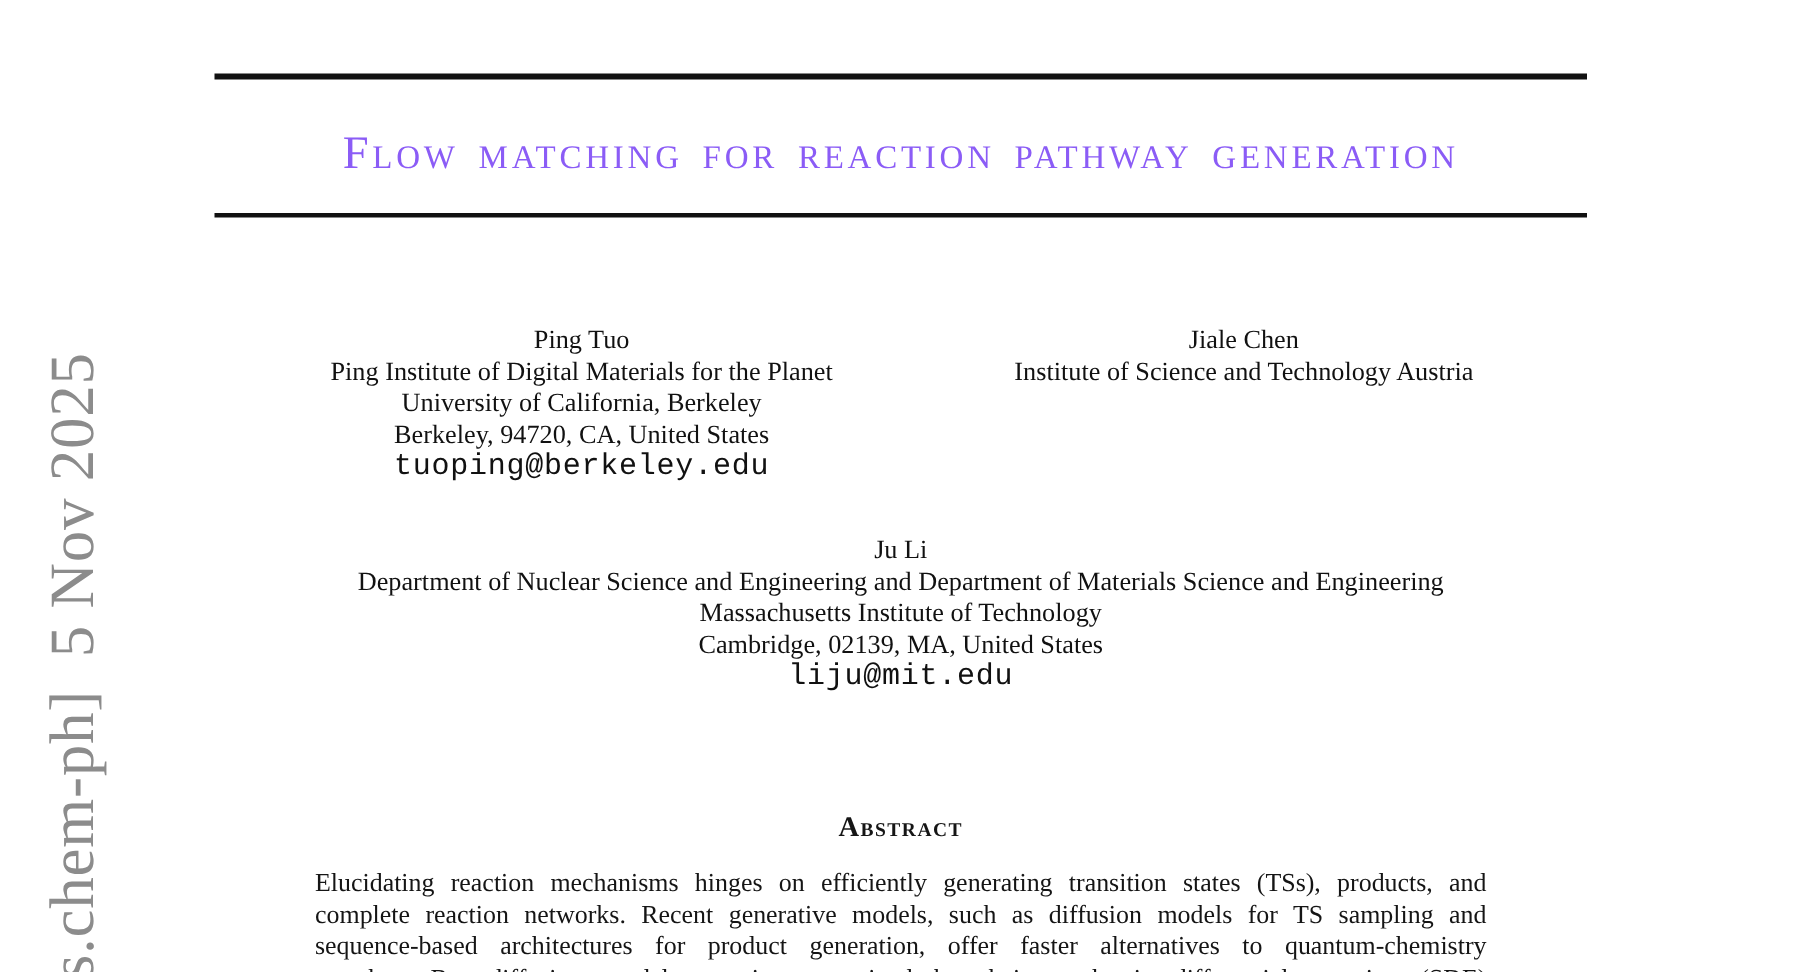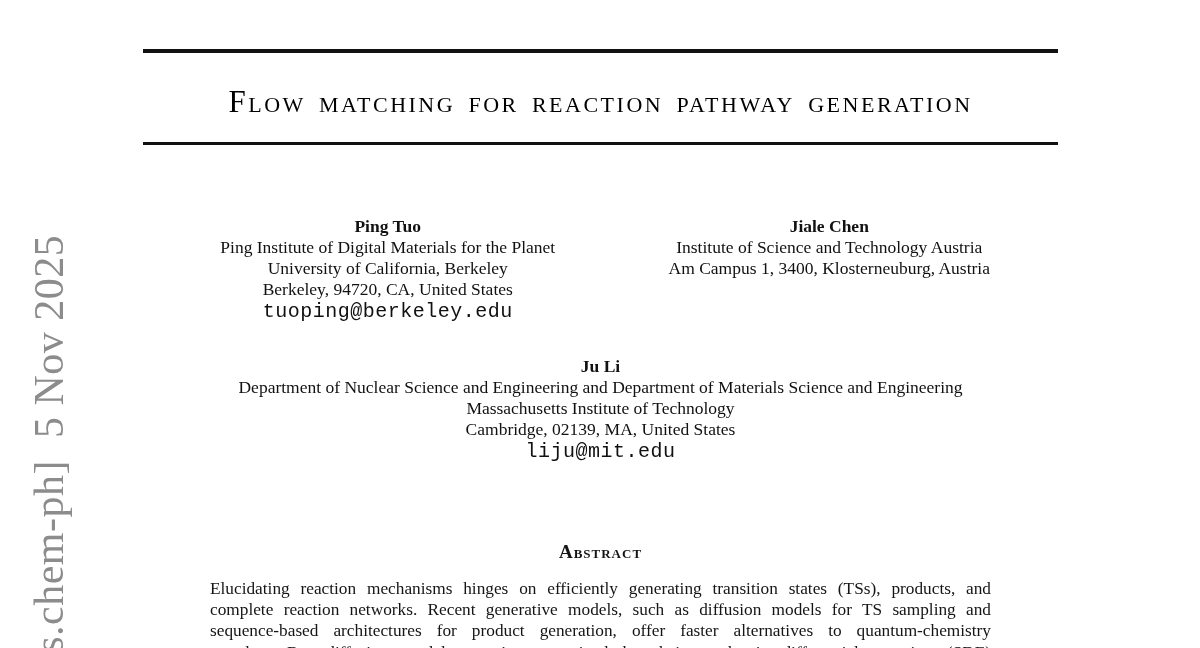--- a/index.html
+++ b/index.html
@@ -43,38 +43,38 @@
   .paper-title {
     position: absolute;
     left: 143px;
     top: 84px;
     width: 915px;
     text-align: center;
     font-variant: small-caps;
     font-size: 31px;
     letter-spacing: 2.5px;
     word-spacing: 3px;
-    color: #000000;
+    color: #8b5cf6;
     white-space: nowrap;
   }
   
   .authors-row {
     position: absolute;
     left: 143px;
     top: 216px;
     width: 915px;
     display: flex;
   }
   .author-col { flex: 0 0 50%; text-align: center; }
   .author-col-1 { transform: translateX(16px); }
   .author-block {
     font-size: 17.5px;
     line-height: 21px;
   }
-  .author-name { font-weight: bold; }
+  .author-name { font-weight: normal; }
   .author-email {
     font-family: "Liberation Mono", monospace;
     font-size: 20px;
     letter-spacing: 0.5px;
     padding-top: 1px;
   }
   .author-single {
     position: absolute;
     left: 143px;
     top: 356px;
@@ -132,21 +132,20 @@
       <div class="author-name">Ping Tuo</div>
       <div class="author-affil">Ping Institute of Digital Materials for the Planet</div>
       <div class="author-affil">University of California, Berkeley</div>
       <div class="author-affil">Berkeley, 94720, CA, United States</div>
       <div class="author-email">tuoping@berkeley.edu</div>
     </div>
 
     <div class="author-col author-block">
       <div class="author-name">Jiale Chen</div>
       <div class="author-affil">Institute of Science and Technology Austria</div>
-      <div class="author-affil">Am Campus 1, 3400, Klosterneuburg, Austria</div>
     </div>
 
   </div>
 
   <div class="author-single author-block">
     <div class="author-name">Ju Li</div>
     <div class="author-affil">Department of Nuclear Science and Engineering and Department of Materials Science and Engineering</div>
     <div class="author-affil">Massachusetts Institute of Technology</div>
     <div class="author-affil">Cambridge, 02139, MA, United States</div>
     <div class="author-email">liju@mit.edu</div>

